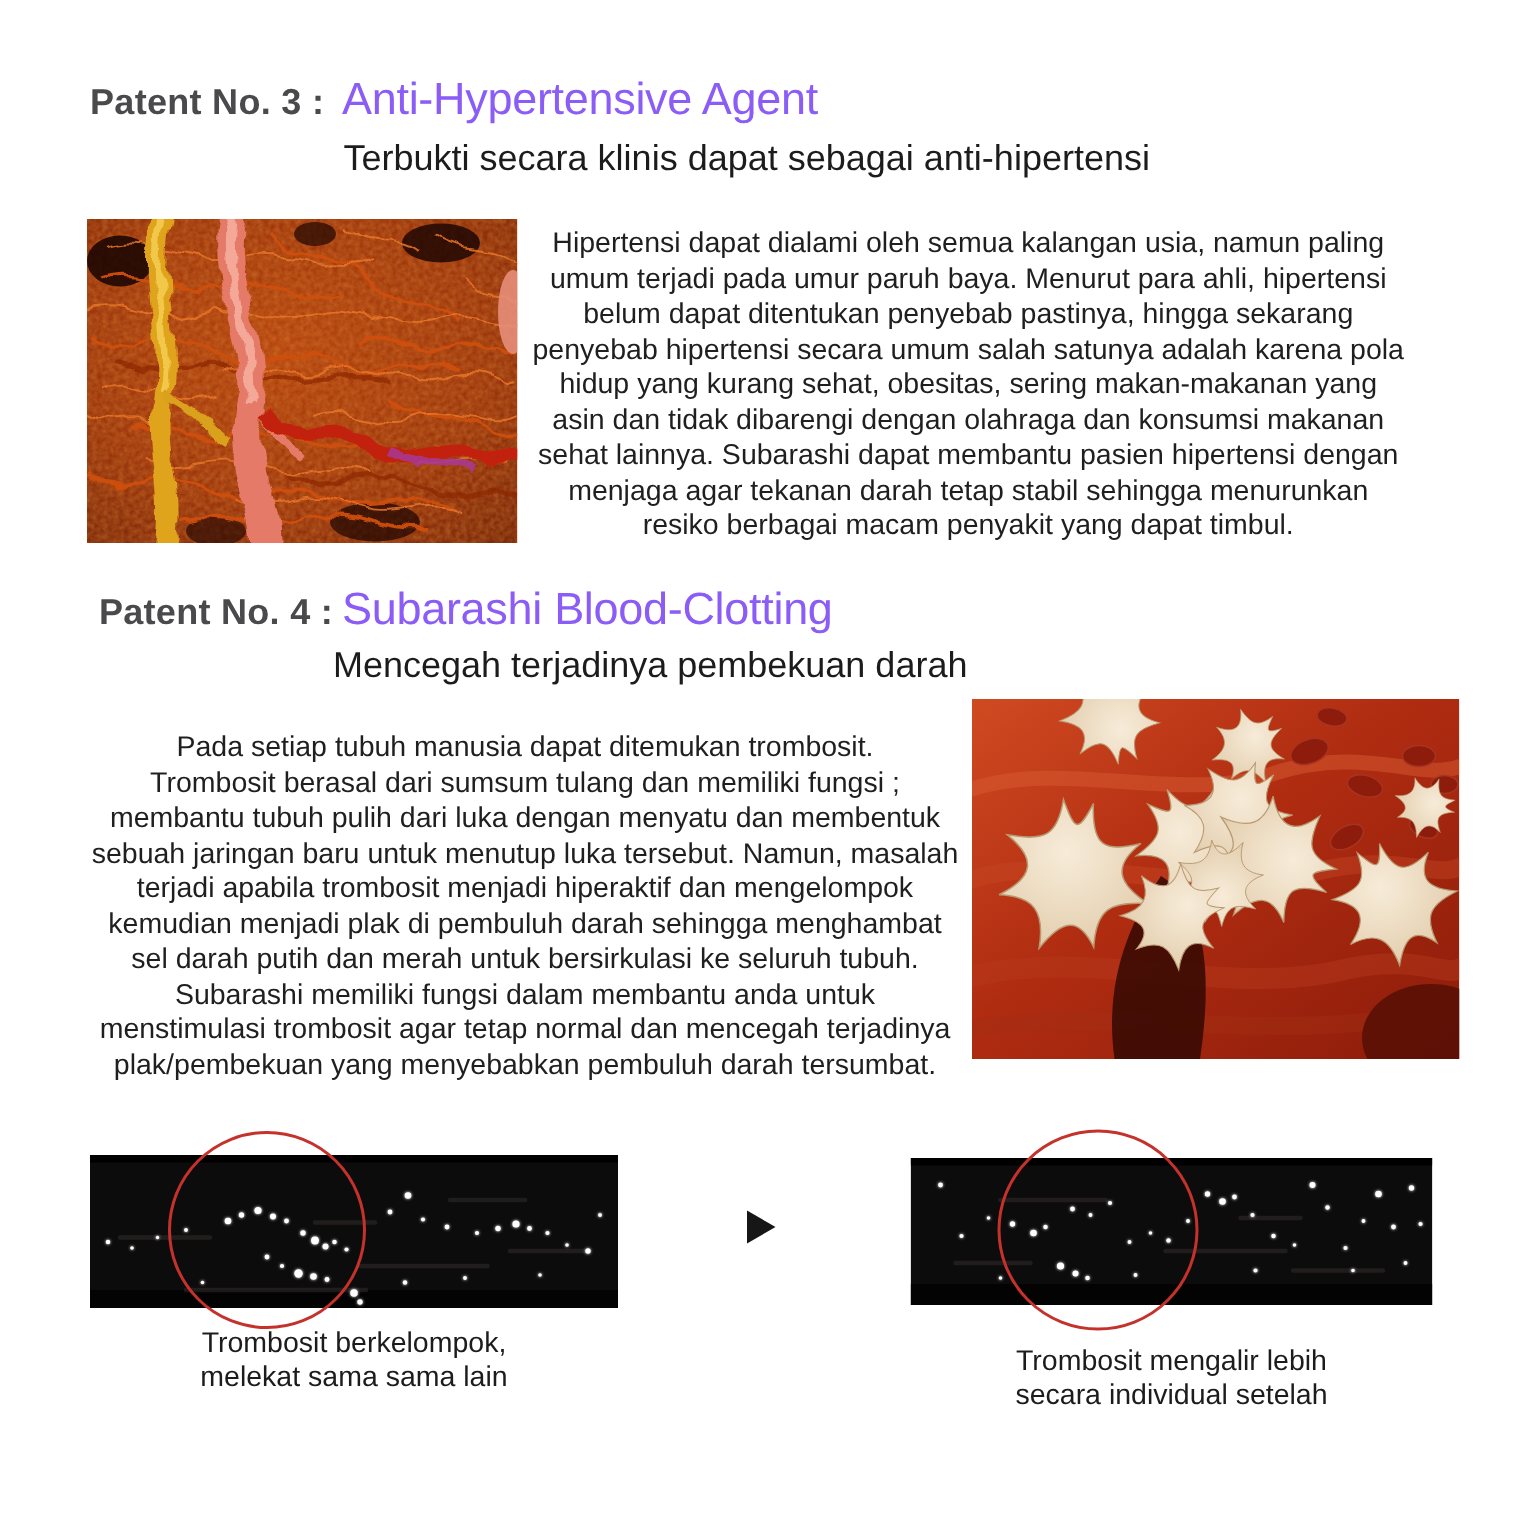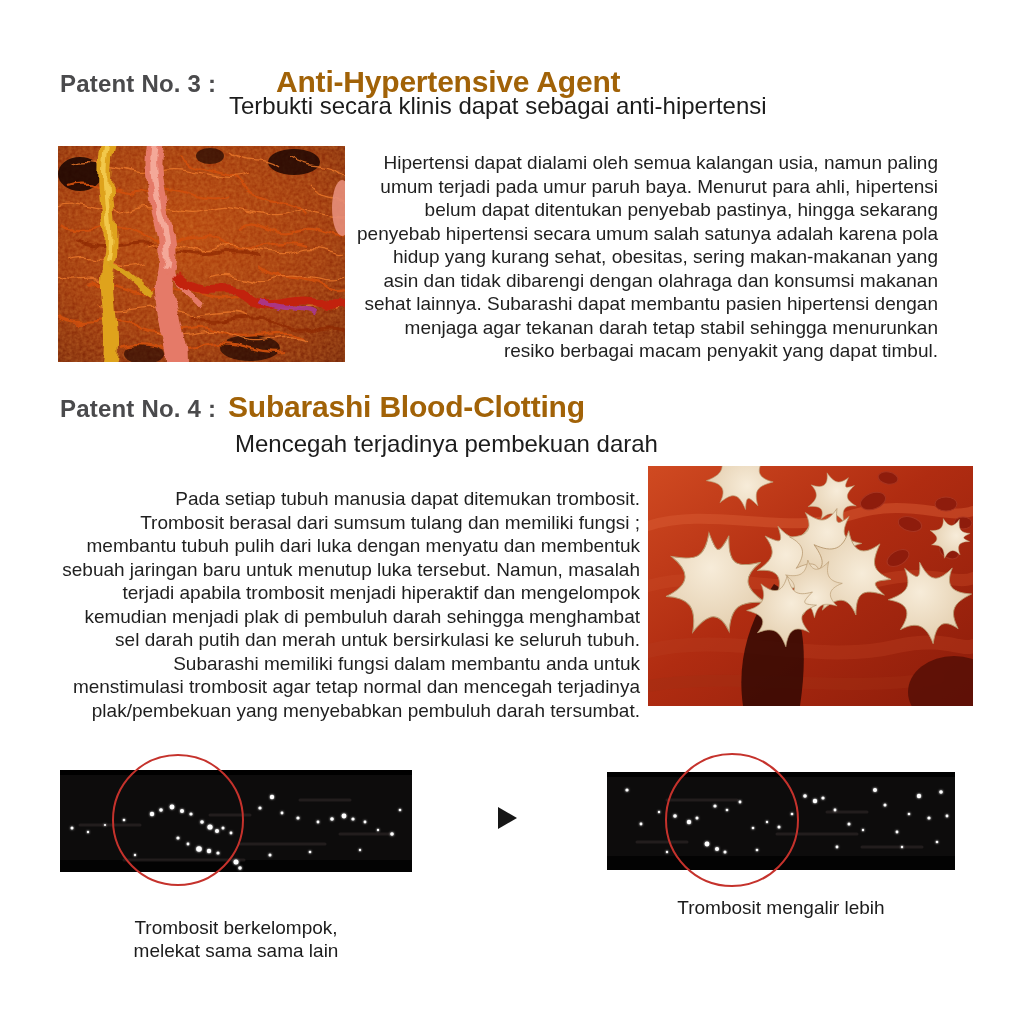--- a/index.html
+++ b/index.html
@@ -4,41 +4,41 @@
 <style>
   html,body{margin:0;padding:0;background:#ffffff;}
   .canvas{
     position:relative;width:1024px;height:1024px;background:#ffffff;overflow:hidden;
     font-family:"Liberation Sans",sans-serif;color:#1f1f1f;
   }
   .abs{position:absolute;}
   
   .heading-row{display:flex;align-items:baseline;}
   .patent-label{width:168px;font-size:24px;font-weight:700;color:#4a4a4c;letter-spacing:.2px;}
-  .patent-title{font-size:30px;font-weight:700;color:#a16207;letter-spacing:-.2px;white-space:nowrap;}
+  .patent-title{font-size:30px;font-weight:400;color:#8b5cf6;letter-spacing:-.2px;white-space:nowrap;}
   .subtitle{font-size:24px;color:#1c1c1c;white-space:nowrap;}
   
-  .body-text{font-size:19px;line-height:23.5px;color:#1f1f1f;white-space:pre-line;text-align:right;}
+  .body-text{font-size:19px;line-height:23.5px;color:#1f1f1f;white-space:pre-line;text-align:center;}
   
   .figure{overflow:hidden;}
   .figure svg{display:block;width:100%;height:100%;}
   
   .highlight-circle{border:2.5px solid #c5322c;border-radius:50%;background:transparent;z-index:4;}
   
   .tri-arrow{width:0;height:0;border-top:11px solid transparent;border-bottom:11px solid transparent;border-left:19px solid #161616;}
   
   .caption{font-size:19px;line-height:23px;color:#1c1c1c;text-align:center;}
   .caption .line{display:block;}
 </style>
 </head>
 <body>
 
 <div class="canvas">
 
-  <div class="abs heading-row" style="left:60px;top:65px;gap:48px;">
+  <div class="abs heading-row" style="left:60px;top:50px;">
     <span class="patent-label">Patent No. 3 :</span>
     <span class="patent-title">Anti-Hypertensive Agent</span>
   </div>
   <div class="abs subtitle" style="left:229px;top:92px;">Terbukti secara klinis dapat sebagai anti-hipertensi</div>
 
   <div class="abs figure" style="left:58px;top:146px;width:287px;height:216px;">
     <svg viewBox="0 0 287 216" preserveAspectRatio="none">
       <defs>
         <radialGradient id="vbg" cx="45%" cy="40%" r="80%">
           <stop offset="0" stop-color="#b03c08"></stop>
@@ -98,25 +98,25 @@
         <path d="M98,-6 C89,45 117,85 108,125" stroke="#f4a898" stroke-width="6"></path>
         <path d="M108,125 C125,135 130,150 145,160" stroke="#e57a67" stroke-width="6"></path>
         <path d="M118,130 C150,158 165,130 190,152 C210,168 235,148 262,158 C275,162 282,158 287,160" stroke="#c2230f" stroke-width="9"></path>
         <path d="M200,155 C220,168 240,158 258,168" stroke="#a83890" stroke-width="5" opacity="0.9"></path>
       </g>
     </svg>
   </div>
 
   <div class="abs body-text" style="left:353px;top:151px;width:585px;">Hipertensi dapat dialami oleh semua kalangan usia, namun paling umum terjadi pada umur paruh baya. Menurut para ahli, hipertensi belum dapat ditentukan penyebab pastinya, hingga sekarang penyebab hipertensi secara umum salah satunya adalah karena pola hidup yang kurang sehat, obesitas, sering makan-makanan yang asin dan tidak dibarengi dengan olahraga dan konsumsi makanan sehat lainnya. Subarashi dapat membantu pasien hipertensi dengan menjaga agar tekanan darah tetap stabil sehingga menurunkan resiko berbagai macam penyakit yang dapat timbul.</div>
 
-  <div class="abs heading-row" style="left:60px;top:390px;">
+  <div class="abs heading-row" style="left:60px;top:390px;text-align:center;">
     <span class="patent-label">Patent No. 4 :</span>
     <span class="patent-title">Subarashi Blood-Clotting</span>
   </div>
-  <div class="abs subtitle" style="left:235px;top:430px;">Mencegah terjadinya pembekuan darah</div>
+  <div class="abs subtitle" style="left:222px;top:430px;">Mencegah terjadinya pembekuan darah</div>
 
   <div class="abs body-text" style="left:60px;top:487px;width:580px;">Pada setiap tubuh manusia dapat ditemukan trombosit.
 Trombosit berasal dari sumsum tulang dan memiliki fungsi ; membantu tubuh pulih dari luka dengan menyatu dan membentuk sebuah jaringan baru untuk menutup luka tersebut. Namun, masalah terjadi apabila trombosit menjadi hiperaktif dan mengelompok kemudian menjadi plak di pembuluh darah sehingga menghambat sel darah putih dan merah untuk bersirkulasi ke seluruh tubuh. Subarashi memiliki fungsi dalam membantu anda untuk menstimulasi trombosit agar tetap normal dan mencegah terjadinya plak/pembekuan yang menyebabkan pembuluh darah tersumbat.</div>
 
   <div class="abs figure" style="left:648px;top:466px;width:325px;height:240px;">
     <svg viewBox="0 0 325 240" preserveAspectRatio="none">
       <defs>
         <linearGradient id="pbg" x1="0" y1="0" x2="1" y2="1">
           <stop offset="0" stop-color="#d04a21"></stop>
             <stop offset="0.45" stop-color="#b02c11"></stop>
@@ -275,22 +275,23 @@
           <circle cx="330" cy="70" r="1.3"></circle>
           <circle cx="295" cy="75" r="1.2"></circle>
         <circle cx="60" cy="80" r="1.2"></circle>
           <circle cx="150" cy="78" r="1.3"></circle>
           <circle cx="230" cy="75" r="1.4"></circle>
       </g>
     </svg>
   </div>
   <div class="abs highlight-circle" style="left:665px;top:753px;width:130px;height:130px;"></div>
 
-  <div class="abs caption" style="left:60px;top:916px;width:352px;">
+  <div class="abs caption" style="left:60px;top:884px;width:352px;">
     <span class="line">Trombosit berkelompok,</span>
     <span class="line">melekat sama sama lain</span>
   </div>
 
   <div class="abs caption" style="left:607px;top:896px;width:348px;">
     <span class="line">Trombosit mengalir lebih</span>
+    <span class="line">secara individual setelah</span>
   </div>
 
 </div>
 
 </body></html>

